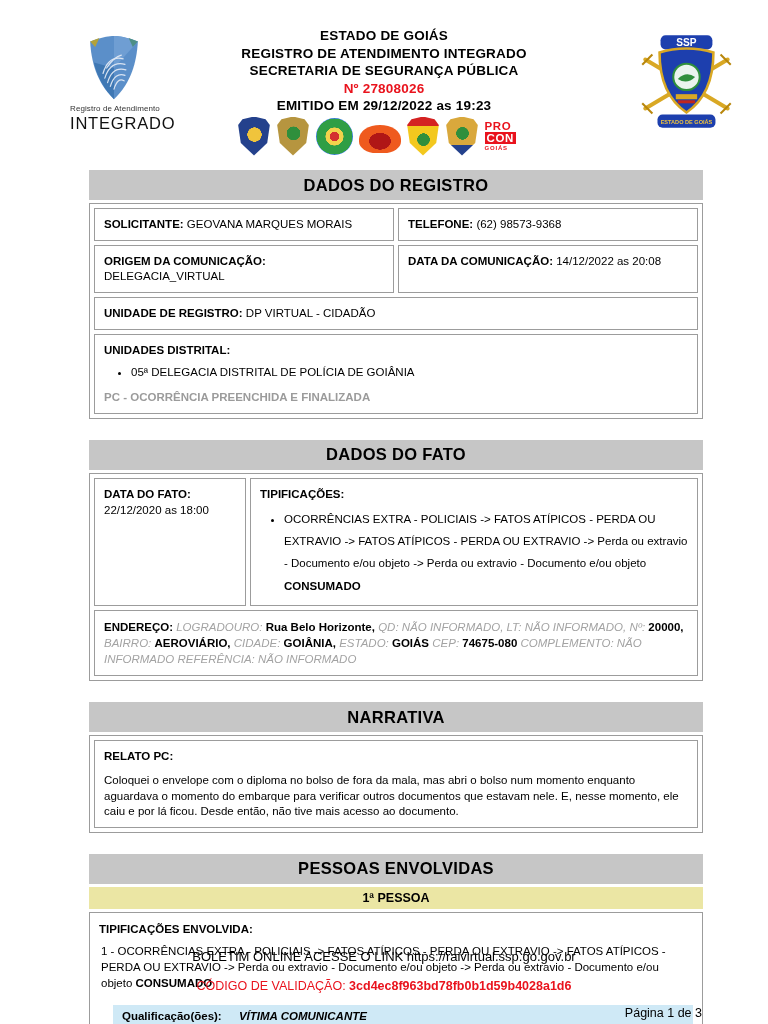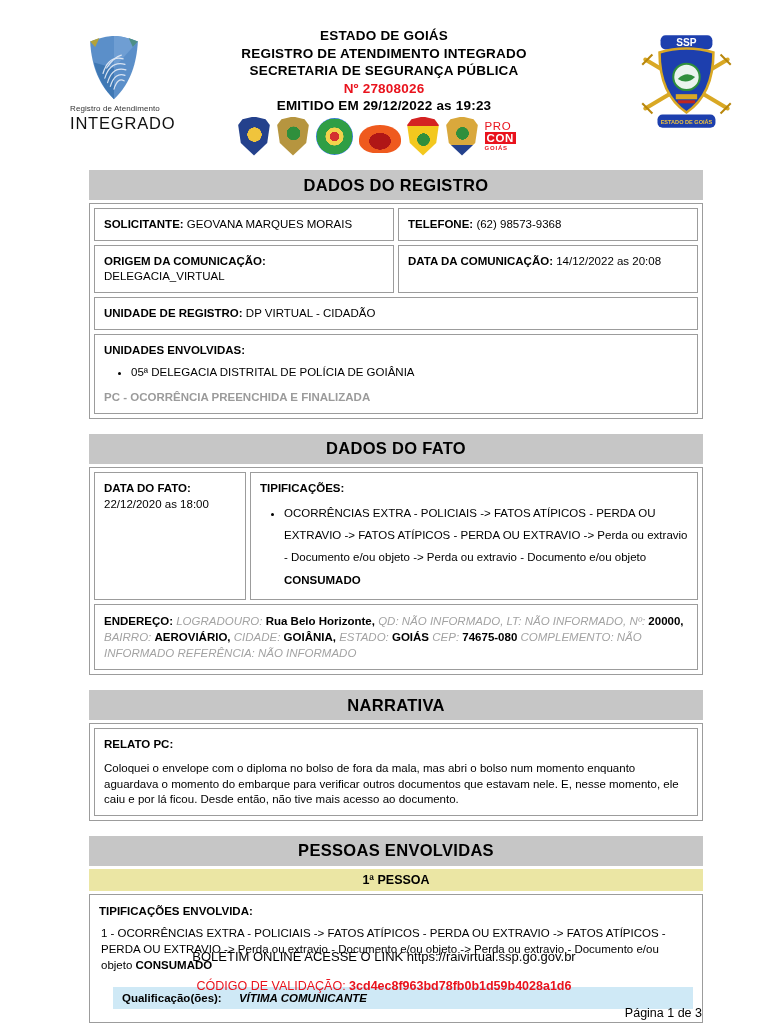--- a/index.html
+++ b/index.html
@@ -39,34 +39,34 @@
     background:radial-gradient(circle at 50% 58%, #2f8f3c 0 22%, rgba(0,0,0,0) 23%),
                linear-gradient(#d42222 0 24%, #f3c81e 24%);
   }
   [data-name="scientific-police-badge-icon"]{
     clip-path:polygon(50% 0%,85% 7%,98% 22%,90% 68%,50% 100%,10% 68%,2% 22%,15% 7%);
     background:radial-gradient(circle at 50% 42%, #2f8f3c 0 22%, rgba(0,0,0,0) 23%),
                linear-gradient(#d9a83c 0 72%, #24418c 72%);
   }
   .procon { width:46px; height:40px; display:flex; flex-direction:column;
             align-items:flex-start; justify-content:center; line-height:1.05; }
-  .pc0 { color:var(--red,#e9131d); font-weight:400; font-size:11.5px; letter-spacing:.6px; }
+  .pc0 { color:var(--red,#e9131d); font-weight:700; font-size:11.5px; letter-spacing:.6px; }
   .pc1 { color:#fff; background:var(--red,#e9131d); font-weight:700; font-size:11.5px; padding:0 2px; letter-spacing:.6px; }
   .pc2 { color:var(--red,#e9131d); font-weight:700; font-size:6px; letter-spacing:.8px; margin-top:1px; }
 
   .logo-rai { position:absolute; left:70px; top:35px; width:100px; }
   .logo-rai svg { display:block; margin-left:16px; }
   .rai-cap1 { font-size:8px; color:#333; margin-top:3px; letter-spacing:.1px; }
   .rai-cap2 { font-size:16.5px; color:#111; letter-spacing:.8px; margin-top:1px; }
 
   .crest-ssp { position:absolute; right:20px; top:33px; width:120px; height:102px; }
 
   
   .doc { position:absolute; left:65px; top:170px; width:638px; }
-  .sec { margin-bottom:15px;padding-left:24px; }
+  .sec { margin-bottom:21px;padding-left:24px; }
   .sec-bar { background:var(--bargray,#c6c6c6); height:30px; display:flex; align-items:center;
              justify-content:center; font-size:16.5px; font-weight:700; letter-spacing:.3px; }
   .sec table { width:100%; border-collapse:separate; border-spacing:4px;
                border:1px solid var(--border,#9c9c9c); margin-top:3px; }
   .sec td { border:1px solid var(--border,#9c9c9c); padding:8px 9px; font-size:11.5px;
             vertical-align:top; line-height:1.3; }
   .lbl { font-weight:700; }
   .half { width:50%; }
   ul.blist { margin:7px 0 2px 27px; }
   ul.blist li { margin:2px 0; }
@@ -195,21 +195,21 @@
           </td>
         </tr>
         <tr>
           <td colspan="2" data-name="unidade-registro-cell">
             <span class="lbl" data-name="unidade-registro-label">UNIDADE DE REGISTRO:</span>
             <span data-name="unidade-registro-value">DP VIRTUAL - CIDADÃO</span>
           </td>
         </tr>
         <tr>
           <td colspan="2" data-name="unidades-envolvidas-cell">
-            <div class="lbl" data-name="unidades-envolvidas-label">UNIDADES ENVOLVIDAS:</div>
+            <div class="lbl" data-name="unidades-envolvidas-label">UNIDADES DISTRITAL:</div>
             <ul class="blist" data-name="unidades-envolvidas-list">
                   <li data-name="list-item">05ª DELEGACIA DISTRITAL DE POLÍCIA DE GOIÂNIA</li>
                 </ul>
             <div class="status-line" data-name="status-badge">PC - OCORRÊNCIA PREENCHIDA E FINALIZADA</div>
           </td>
         </tr>
       </tbody>
         </table>
     </div>
 

